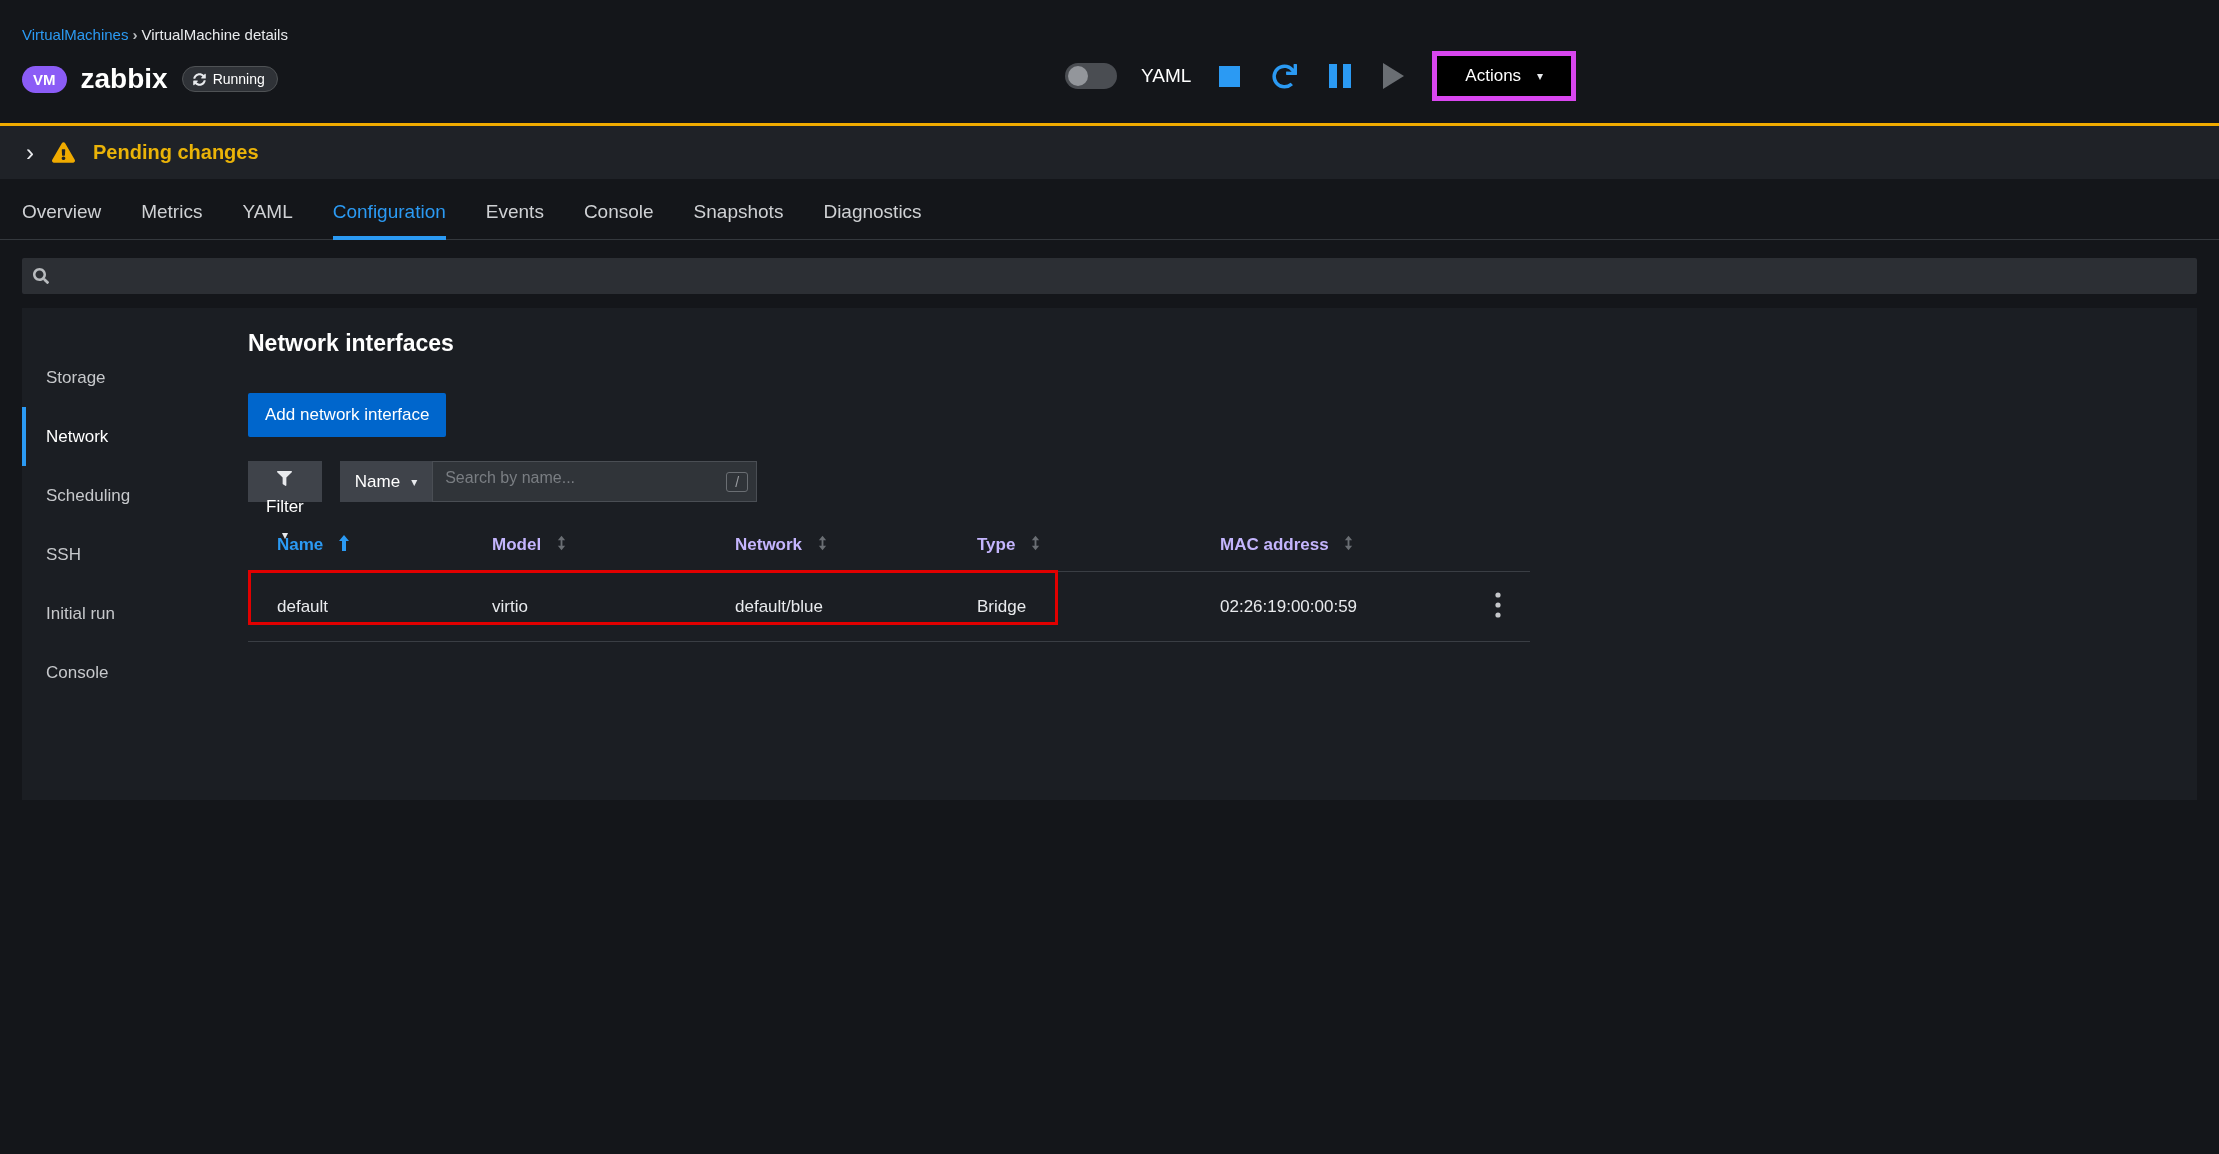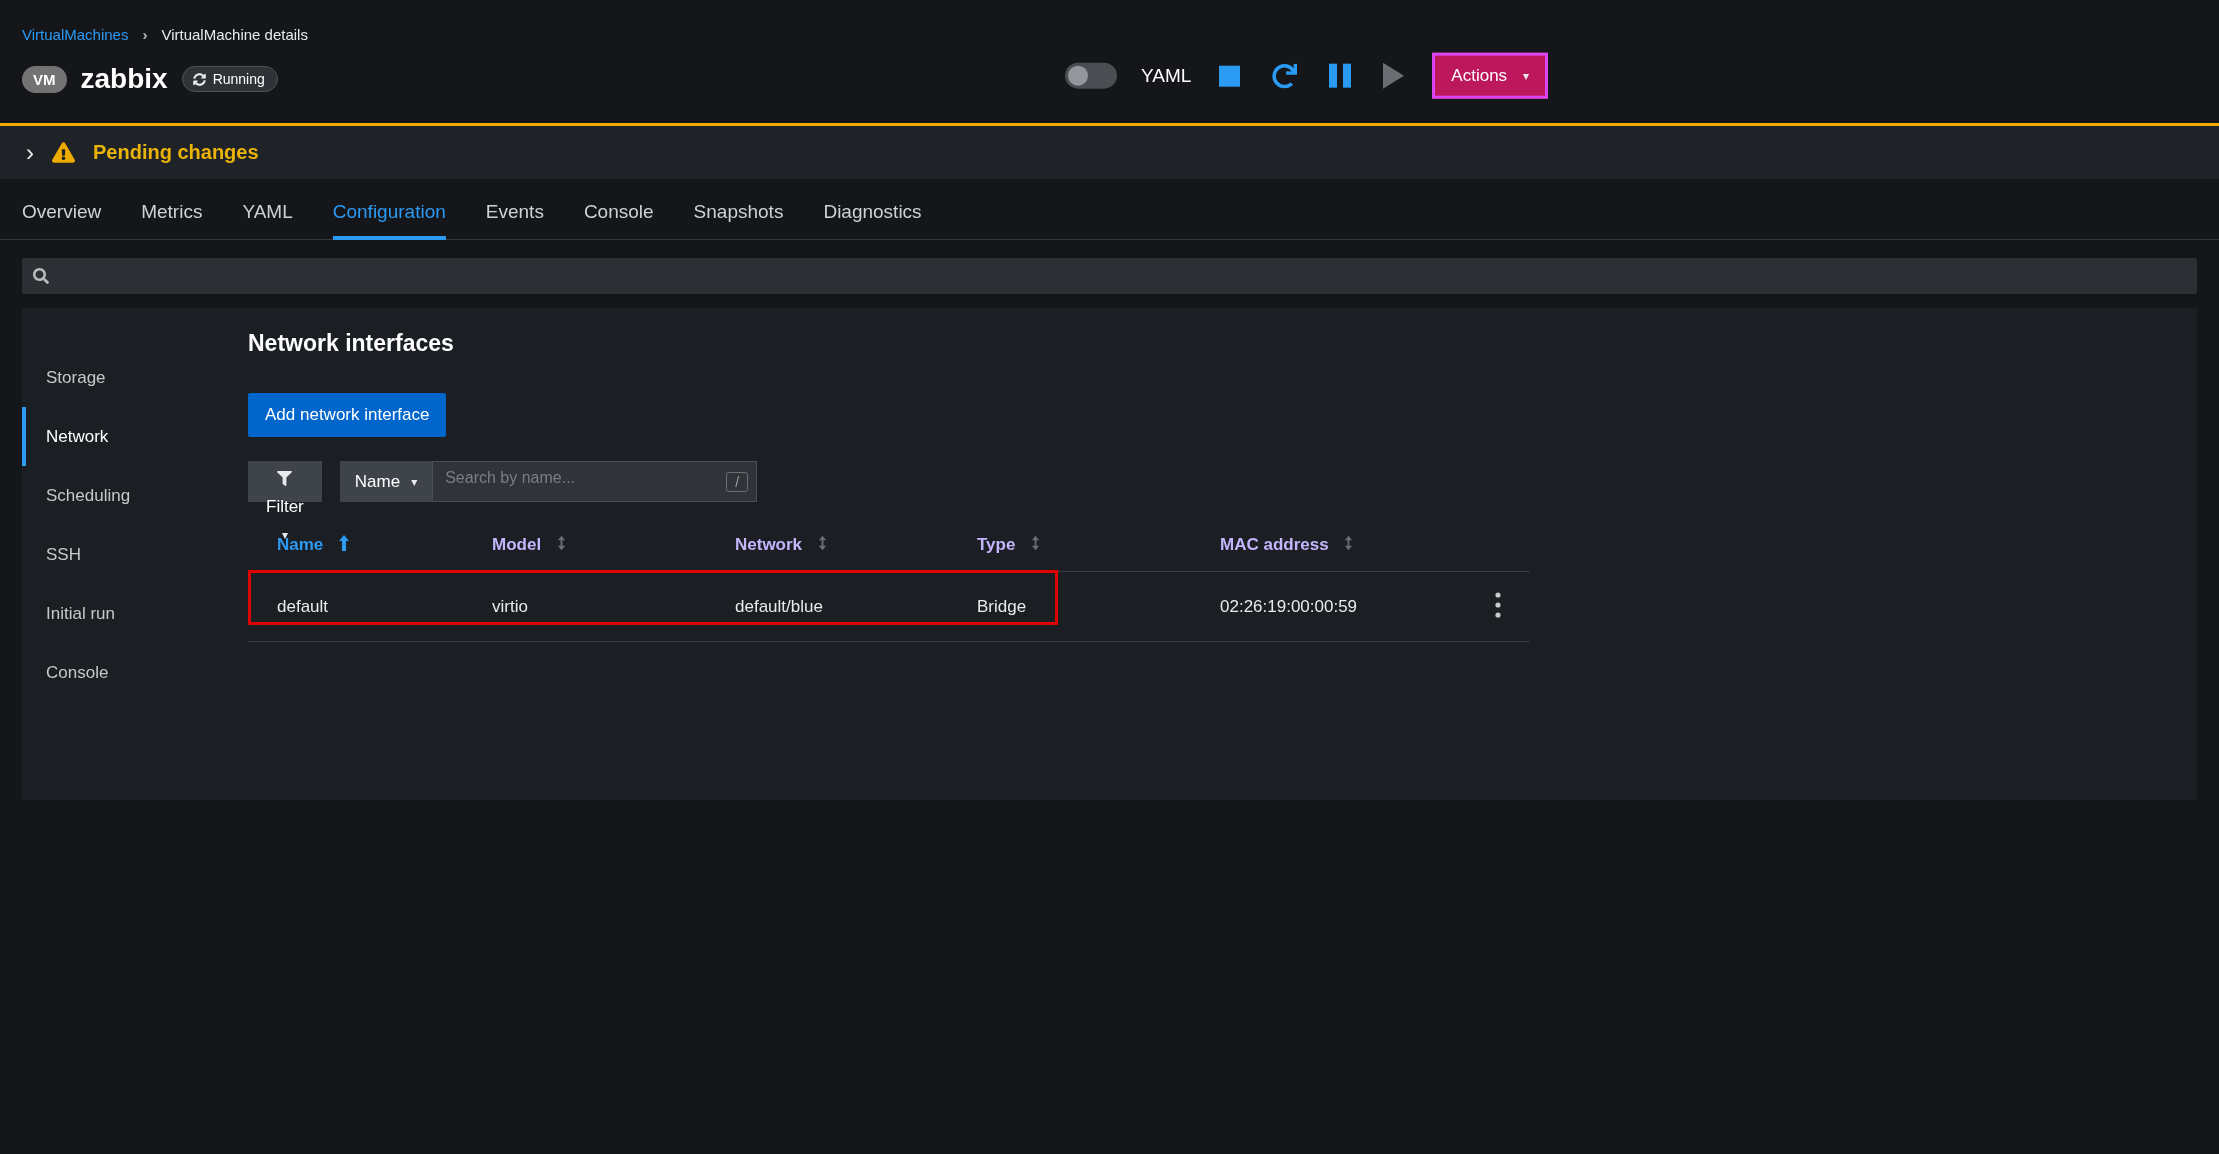--- a/index.html
+++ b/index.html
@@ -3,42 +3,42 @@
 <meta charset="utf-8">
 <style>
   * { margin:0; padding:0; box-sizing:border-box; }
   html,body { background:#14161a; }
   body {
     width:2219px; height:1154px; overflow:hidden;
     font-family:"Liberation Sans", sans-serif;
     color:#e8eaed; position:relative;
   }
   
-  .breadcrumb { padding:26px 0 0 22px; font-size:15px; display:flex; align-items:center; gap:14px; }
+  .breadcrumb { padding:26px 0 0 22px; font-size:15px; display:flex; align-items:center; gap:4px; }
   .breadcrumb a { color:#2b9af3; text-decoration:none; cursor:pointer; }
   .breadcrumb .chev { color:#b8bbbe; font-size:15px; font-weight:700; }
   .breadcrumb .current { color:#e8eaed; }
   
   .titlebar { display:flex; align-items:center; gap:14px; padding:14px 24px 0 22px; position:relative; height:58px; }
-  .kind-badge { background:#737373; color:#fff; font-weight:700; font-size:15px; padding:5px 11px; border-radius:15px; }
+  .kind-badge { background:#8b5cf6; color:#fff; font-weight:700; font-size:15px; padding:5px 11px; border-radius:15px; }
   h1.vm-name { font-size:28px; font-weight:600; color:#fff; }
   .status-pill { display:inline-flex; align-items:center; gap:7px; background:#2f3237; border:1px solid #4f5255;
     border-radius:14px; padding:4px 12px 4px 10px; font-size:14px; color:#fff; cursor:pointer; }
   .head-controls { position:absolute; left:1065px; top:50%; transform:translateY(-42%);
     display:flex; align-items:center; gap:24px; }
   .toggle { width:52px; height:26px; border-radius:13px; background:#4a4d52; position:relative; display:inline-block; cursor:pointer; }
   .toggle .knob { position:absolute; left:3px; top:3px; width:20px; height:20px; border-radius:50%; background:#93969b; }
   .yaml-label { font-size:19px; color:#fff; }
   .icon-btn { background:none; border:none; cursor:pointer; padding:4px; display:flex; align-items:center; justify-content:center; }
   .stop-square { width:21px; height:21px; background:#2b9af3; display:block; }
   .pause-bars { display:flex; gap:6px; }
   .pause-bars span { width:8px; height:24px; background:#2b9af3; display:block; }
   .play-tri { width:0; height:0; border-left:21px solid #6a6e73; border-top:13px solid transparent; border-bottom:13px solid transparent; }
-  .actions-btn { display:flex; align-items:center; gap:16px; background:#be185d; border:3px solid #d946ef;
-    color:#fff; font-size:17px; padding:10px 16px; cursor:pointer; font-family:inherit; }
+  .actions-btn { display:flex; align-items:center; gap:16px; background:#000000; border:5px solid #d946ef;
+    color:#fff; font-size:17px; padding:10px 28px; cursor:pointer; font-family:inherit; }
   .caret { font-size:12px; color:#e8eaed; }
   
   .alert { margin-top:22px; background:#1f2227; border-top:3px solid #f0ab00; height:56px;
     display:flex; align-items:center; gap:18px; padding:0 26px; }
   .alert-expand { background:none; border:none; color:#e8eaed; font-size:24px; cursor:pointer; line-height:1; font-family:inherit; }
   .alert-title { color:#eab308; font-weight:700; font-size:20px; }
   
   .tabs { display:flex; padding:6px 0 0 2px; border-bottom:1px solid #34383d; margin-top:2px; }
   .tab { background:none; border:none; color:#cfd1d4; font-size:19px; padding:14px 20px 16px;
     cursor:pointer; font-family:inherit; position:relative; }

